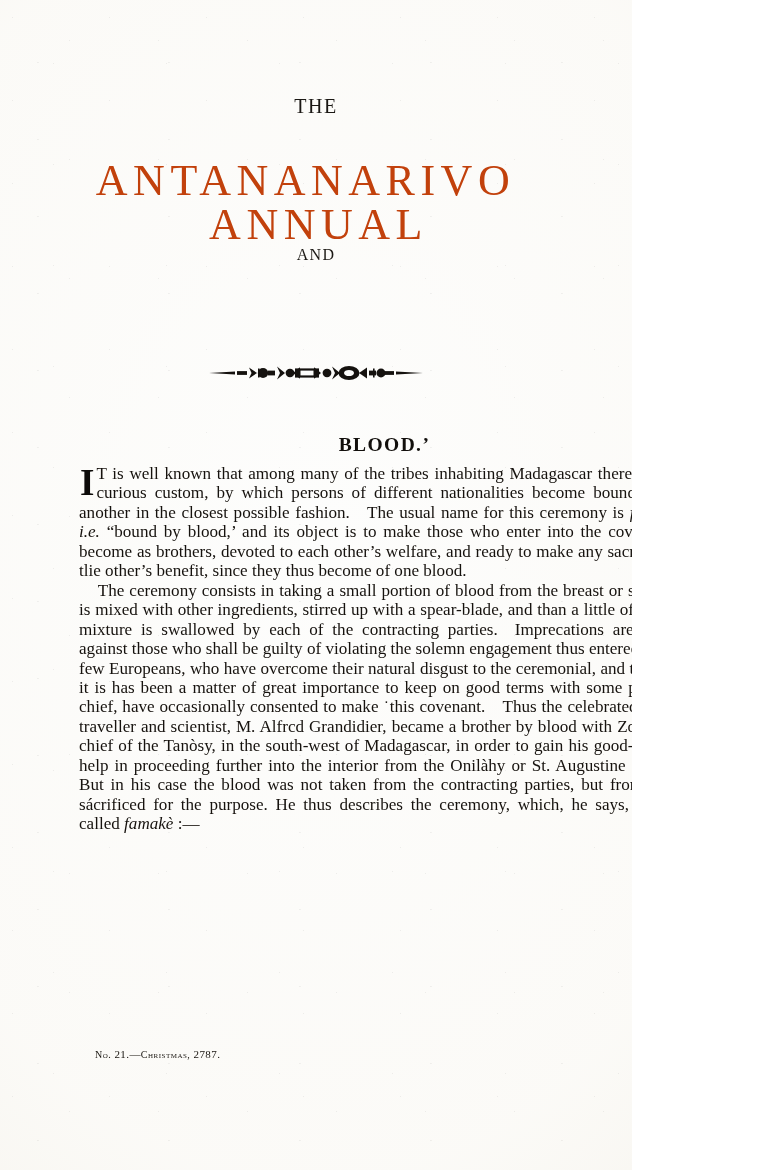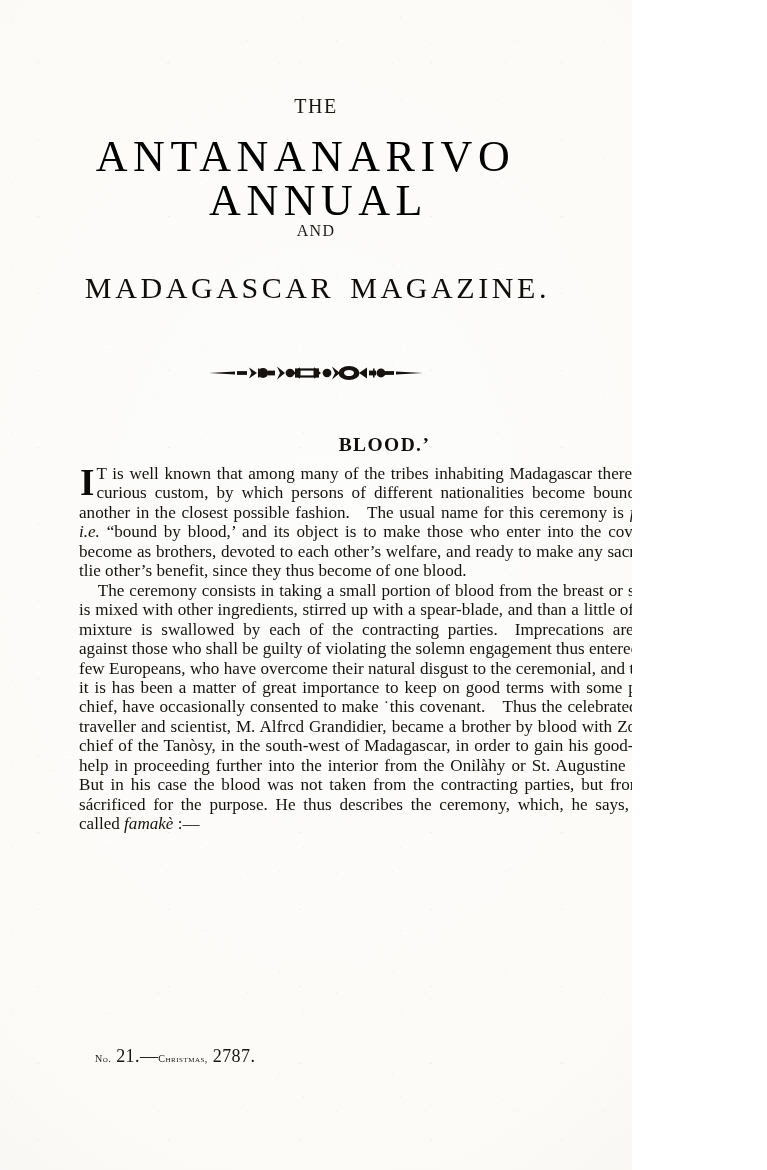--- a/index.html
+++ b/index.html
@@ -42,25 +42,25 @@
   }
 
   .mast-the {
     font-size: 20px;
     letter-spacing: 1.6px;
     line-height: 1;
     color: #1b1814;
   }
 
   .mast-main {
-    margin-top: 19px;
+    margin-top: 43px;
     font-size: 44px;
     letter-spacing: 5.5px;
     line-height: 1;
-    color: #000000;
+    color: #c2410c;
     padding-left: 5px;
   }
   .mast-main .gap {
     display: inline-block;
     width: 26px;
   }
 
   .mast-and {
     font-size: 16px;
     letter-spacing: 1.3px;
@@ -168,21 +168,21 @@
     letter-spacing: 0.4px;
     color: #18140f;
     white-space: nowrap;
   }
   .signature .sc {
     font-variant: small-caps;
     font-size: 10px;
     letter-spacing: 0.5px;
   }
   .signature .osf {
-    font-size: 18px;
+    font-size: 11px;
   }
 
   
   .speckle {
     position: absolute;
     inset: 0;
     pointer-events: none;
     opacity: 0.055;
     background-image:
       radial-gradient(circle at 13% 21%, #000 0.6px, transparent 0.7px),
@@ -203,23 +203,20 @@
   <div class="masthead">
 
     <div class="mast-the">THE</div>
 
     <div class="mast-main">
       <span>ANTANANARIVO</span><span class="gap"></span><span>ANNUAL</span>
     </div>
 
     <div class="mast-and">AND</div>
 
-    <div class="mast-sub">
-      <span>MADAGASCAR</span><span class="gap"></span><span>MAGAZINE.</span>
-    </div>
   </div>
 
   <div class="ornament">
     <svg viewBox="0 0 230 30" xmlns="http://www.w3.org/2000/svg" aria-hidden="true">
       <g fill="#15120f">
 
         <path d="M8 15 L34 13.4 L34 16.6 Z"></path>
         <rect x="36" y="13.1" width="10" height="3.8"></rect>
 
         <path d="M48 9.5 L56 15 L48 20.5 L50.5 15 Z"></path>

